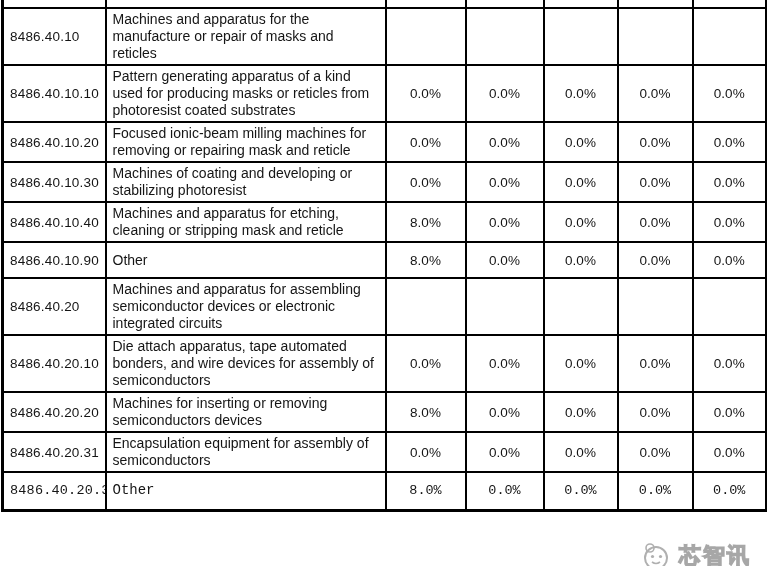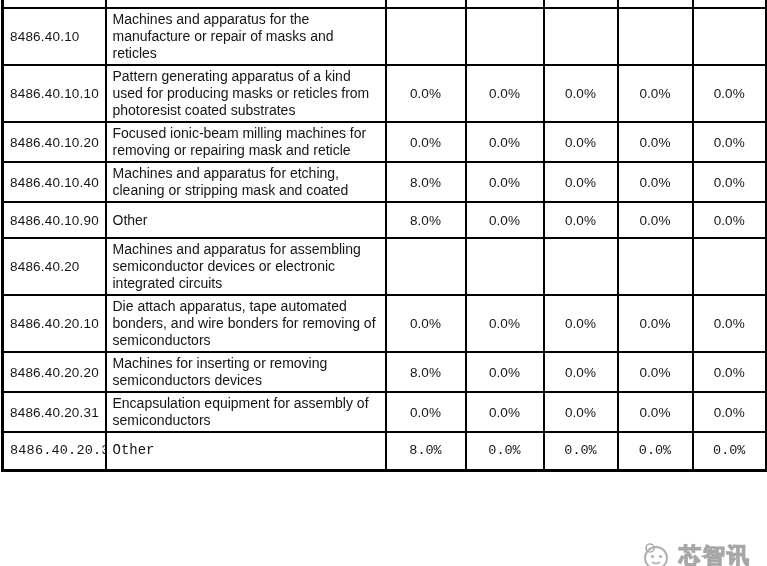--- a/index.html
+++ b/index.html
@@ -117,24 +117,33 @@
     <tr style="height: 36px; padding-left: 28px;">
       <td class="code-cell">8486.40.10.20</td>
       <td class="desc-cell">Focused ionic-beam milling machines for removing or repairing mask and reticle</td>
       <td class="rate-cell">0.0%</td>
       <td class="rate-cell">0.0%</td>
       <td class="rate-cell">0.0%</td>
       <td class="rate-cell">0.0%</td>
       <td class="rate-cell">0.0%</td>
     </tr>
 
+    <tr style="height: 37px;">
+      <td class="code-cell">8486.40.10.30</td>
+      <td class="desc-cell">Machines of coating and developing or stabilizing photoresist</td>
+      <td class="rate-cell">0.0%</td>
+      <td class="rate-cell">0.0%</td>
+      <td class="rate-cell">0.0%</td>
+      <td class="rate-cell">0.0%</td>
+      <td class="rate-cell">0.0%</td>
+    </tr>
 
     <tr style="height: 37px;">
       <td class="code-cell">8486.40.10.40</td>
-      <td class="desc-cell">Machines and apparatus for etching, cleaning or stripping mask and coated</td>
+      <td class="desc-cell">Machines and apparatus for etching, cleaning or stripping mask and reticle</td>
       <td class="rate-cell">8.0%</td>
       <td class="rate-cell">0.0%</td>
       <td class="rate-cell">0.0%</td>
       <td class="rate-cell">0.0%</td>
       <td class="rate-cell">0.0%</td>
     </tr>
 
     <tr style="height: 36px; padding-left: 23px;">
       <td class="code-cell">8486.40.10.90</td>
       <td class="desc-cell">Other</td>
@@ -150,21 +159,21 @@
       <td class="desc-cell">Machines and apparatus for assembling semiconductor devices or electronic integrated circuits</td>
       <td class="rate-cell"></td>
       <td class="rate-cell"></td>
       <td class="rate-cell"></td>
       <td class="rate-cell"></td>
       <td class="rate-cell"></td>
     </tr>
 
     <tr style="height: 57px;">
       <td class="code-cell">8486.40.20.10</td>
-      <td class="desc-cell">Die attach apparatus, tape automated bonders, and wire bonders for removing of semiconductors</td>
+      <td class="desc-cell">Die attach apparatus, tape automated bonders, and wire devices for assembly of semiconductors</td>
       <td class="rate-cell">0.0%</td>
       <td class="rate-cell">0.0%</td>
       <td class="rate-cell">0.0%</td>
       <td class="rate-cell">0.0%</td>
       <td class="rate-cell">0.0%</td>
     </tr>
 
     <tr style="height: 35px;">
       <td class="code-cell">8486.40.20.20</td>
       <td class="desc-cell">Machines for inserting or removing semiconductors devices</td>

